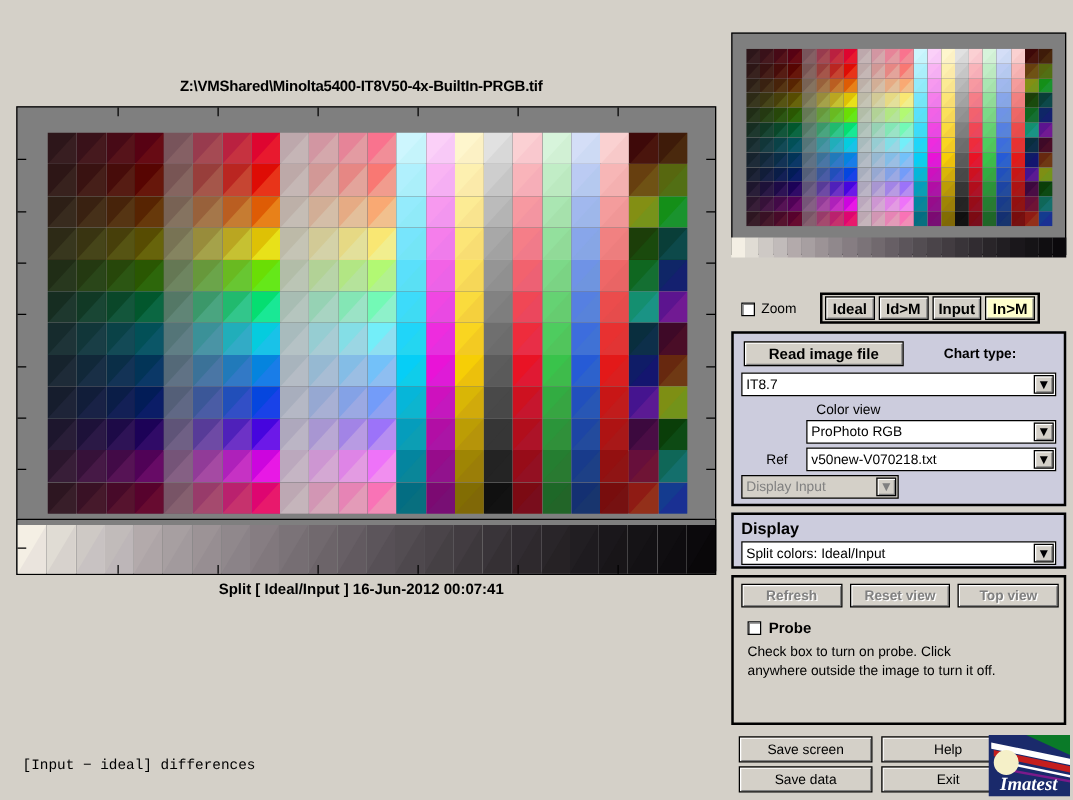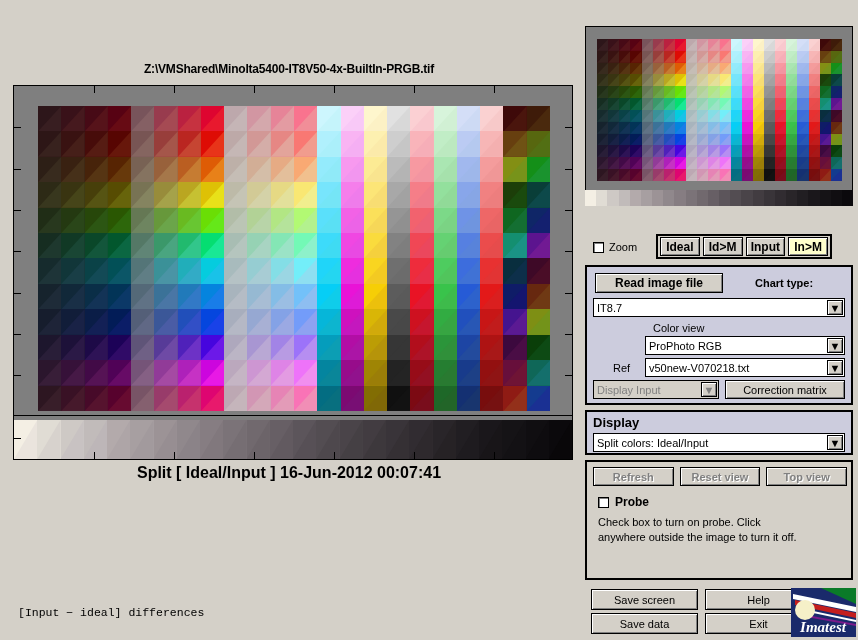--- a/index.html
+++ b/index.html
@@ -35,21 +35,21 @@
   #gray-box{
     position:absolute;left:13px;top:415px;width:560px;height:45px;
     border:1px solid #000;background:#7f7f7f;box-sizing:border-box;
   }
   #gray-grid{
     position:absolute;left:0px;top:4px;width:558px;height:39px;
     display:grid;grid-template-columns:repeat(24,1fr);grid-template-rows:1fr;
   }
   #plot-caption{
     position:absolute;left:0;top:464px;width:578px;text-align:center;
-    font-size:16px;font-weight:bold;
+    font-size:12px;font-weight:bold;
   }
   #stats{
     position:absolute;left:18px;top:567px;
     font-family:"Liberation Mono", monospace;font-size:11.5px;
     line-height:1.62;white-space:pre;color:#000;
   }
   
   #right-pane{position:absolute;left:580px;top:0;width:278px;height:640px;background:#d4d0c8;}
   #thumb-outer{
     position:absolute;left:5px;top:26px;width:268px;height:178px;
@@ -2444,21 +2444,20 @@
     <div class="combo" style="position:absolute;left:58px;top:91px;width:200px;height:19px;">
       <span>v50new-V070218.txt</span>
       <span class="arrow">▼</span>
     </div>
 
     <div class="combo dis" style="position:absolute;left:6px;top:113px;width:126px;height:19px;">
       <span>Display Input</span>
       <span class="arrow">▼</span>
     </div>
 
-    <div class="btn" style="position:absolute;left:138px;top:113px;width:120px;height:19px;">Correction matrix</div>
   </div>
 
   <div class="grp" style="left:5px;top:410px;width:268px;height:45px;">
     <div class="lbl b" style="position:absolute;left:6px;top:3px;font-size:13px;">Display</div>
     <div class="combo" style="position:absolute;left:6px;top:21px;width:252px;height:19px;">
       <span>Split colors: Ideal/Input</span>
       <span class="arrow">▼</span>
     </div>
   </div>
 

